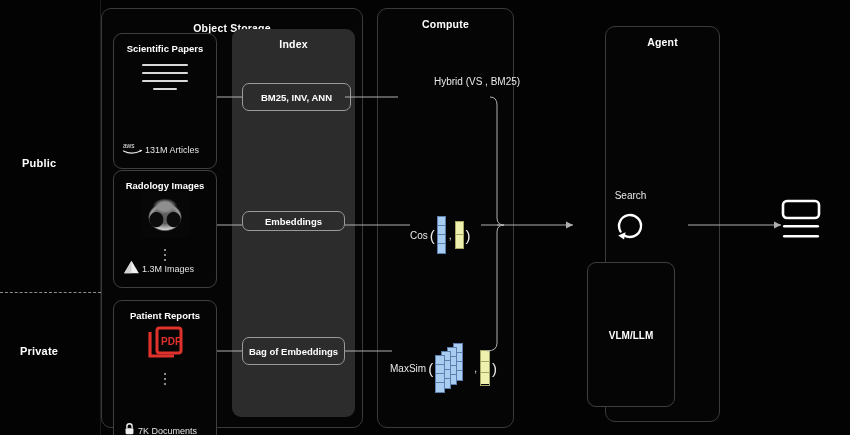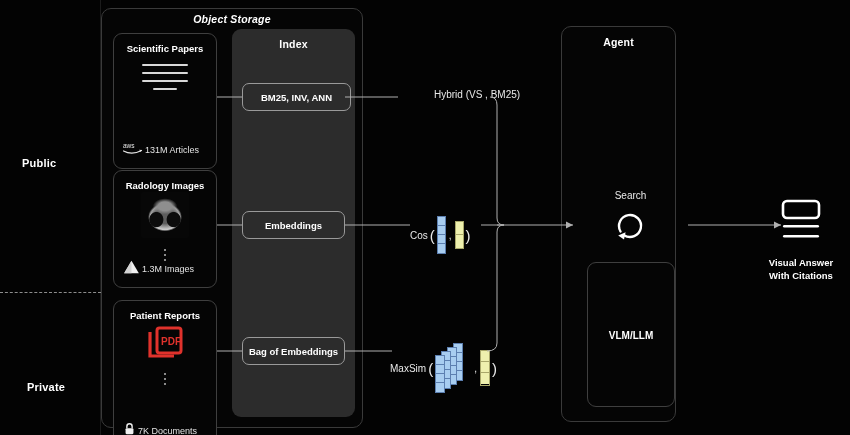--- a/index.html
+++ b/index.html
@@ -40,21 +40,21 @@
     background: #050505;
   }
   .panel-title {
     position: absolute; left: 0; right: 0; text-align: center;
     font-size: 10.5px; font-weight: bold; color: #ffffff;
     letter-spacing: .2px;
   }
 
   #panel-object-storage { left: 101px; top: 8px; width: 262px; height: 420px; }
   #panel-compute        { left: 377px; top: 8px; width: 137px; height: 420px; }
-  #panel-agent          { left: 561px; top: 26px; width: 115px; height: 396px; }
+  #panel-agent          { left: 605px; top: 26px; width: 115px; height: 396px; }
 
   
   #panel-index {
     position: absolute; left: 232px; top: 29px; width: 123px; height: 388px;
     background: #2c2c2c; border-radius: 9px;
   }
 
   
   .card {
     position: absolute; left: 113px; width: 104px;
@@ -109,29 +109,29 @@
   
   .pill {
     position: absolute;
     border: 1px solid #9a9a9a; border-radius: 7px;
     background: #2c2c2c;
     display: flex; align-items: center; justify-content: center;
     color: #ffffff; font-size: 9.5px; font-weight: bold;
     white-space: nowrap;
   }
   #pill-bm25       { left: 242px; top: 83px;  width: 109px; height: 28px; }
-  #pill-embeddings { left: 242px; top: 211px; width: 103px; height: 28px; }
+  #pill-embeddings { left: 242px; top: 211px; width: 103px; height: 20px; }
   #pill-bagofemb   { left: 242px; top: 337px; width: 103px; height: 28px; }
 
   
   .expr {
     position: absolute; display: flex; align-items: center;
     color: #e9e9e9; font-size: 10px; white-space: nowrap;
   }
-  #expr-hybrid { left: 398px; top: 89px; padding-left: 36px; }
+  #expr-hybrid { left: 398px; top: 76px; padding-left: 36px; }
   #expr-cos    { left: 410px; top: 216px; }
   #expr-maxsim { left: 390px; top: 343px; }
   .paren { font-size: 15px; color: #e9e9e9; line-height: 1; padding: 0 2px; }
   .comma { color: #e9e9e9; padding: 0 3px; font-size: 10px; }
 
   
   .vec {
     display: flex; flex-direction: column;
     border: 1px solid #5c7fb0;
   }
@@ -170,24 +170,24 @@
   #wires { position: absolute; left: 0; top: 0; width: 850px; height: 435px; pointer-events: none; }
 </style>
 </head>
 <body>
 
 <div id="stage">
 
   <div class="zone-vline"></div>
   <div class="zone-divider"></div>
   <div class="lbl zone-label" style="left:22px; top:157px;">Public</div>
-  <div class="lbl zone-label" style="left:27px; top:345px;margin-top:36px;">Private</div>
+  <div class="lbl zone-label" style="left:20px; top:345px;">Private</div>
 
   <div class="panel" id="panel-object-storage">
-    <div class="panel-title" style="top:4px;font-style:italic;">Object Storage</div>
+    <div class="panel-title" style="top:13px;">Object Storage</div>
   </div>
 
   <div id="panel-index">
     <div class="panel-title" style="top:9px;">Index</div>
   </div>
 
   <div class="card" id="card-papers">
     <div class="card-title">Scientific Papers</div>
     <div class="doc-lines">
       <i></i>
@@ -248,20 +248,23 @@
         </svg>
       </span>
       <span class="cf-text">7K Documents</span>
     </div>
   </div>
 
   <div class="pill" id="pill-bm25">BM25, INV, ANN</div>
   <div class="pill" id="pill-embeddings">Embeddings</div>
   <div class="pill" id="pill-bagofemb">Bag of Embeddings</div>
 
+  <div class="panel" id="panel-compute">
+    <div class="panel-title" style="top:9px;">Compute</div>
+  </div>
 
   <div class="expr" id="expr-hybrid">
     <span>Hybrid (VS , BM25)</span>
   </div>
 
   <div class="expr" id="expr-cos">
     <span>Cos</span>
     <span class="paren">(</span>
     <span class="vec vec-blue" style="width:9px;height:38px;">
       <i style="height:9px"></i>
@@ -329,24 +332,20 @@
     <span>VLM/LLM</span>
   </div>
 
   <div id="output-icon">
     <svg width="40" height="48" viewBox="0 0 40 48">
       <rect x="2" y="2" width="36" height="17" rx="4" stroke="#ffffff" stroke-width="2.6" fill="none"></rect>
       <rect x="2" y="26" width="36" height="2.6" rx="1.3" fill="#ffffff"></rect>
       <rect x="2" y="36" width="36" height="2.6" rx="1.3" fill="#ffffff"></rect>
     </svg>
   </div>
-  <div id="output-label">
-    <div>Visual Answer</div>
-    <div>With Citations</div>
-  </div>
 
   <svg id="wires">
     <g stroke="#b0b0b0" stroke-width="1" fill="none">
 
       <line x1="217" y1="97" x2="242" y2="97"></line>
       <line x1="217" y1="225" x2="242" y2="225"></line>
       <line x1="217" y1="351" x2="242" y2="351"></line>
 
       <line x1="345" y1="97" x2="398" y2="97"></line>
       <line x1="345" y1="225" x2="410" y2="225"></line>

